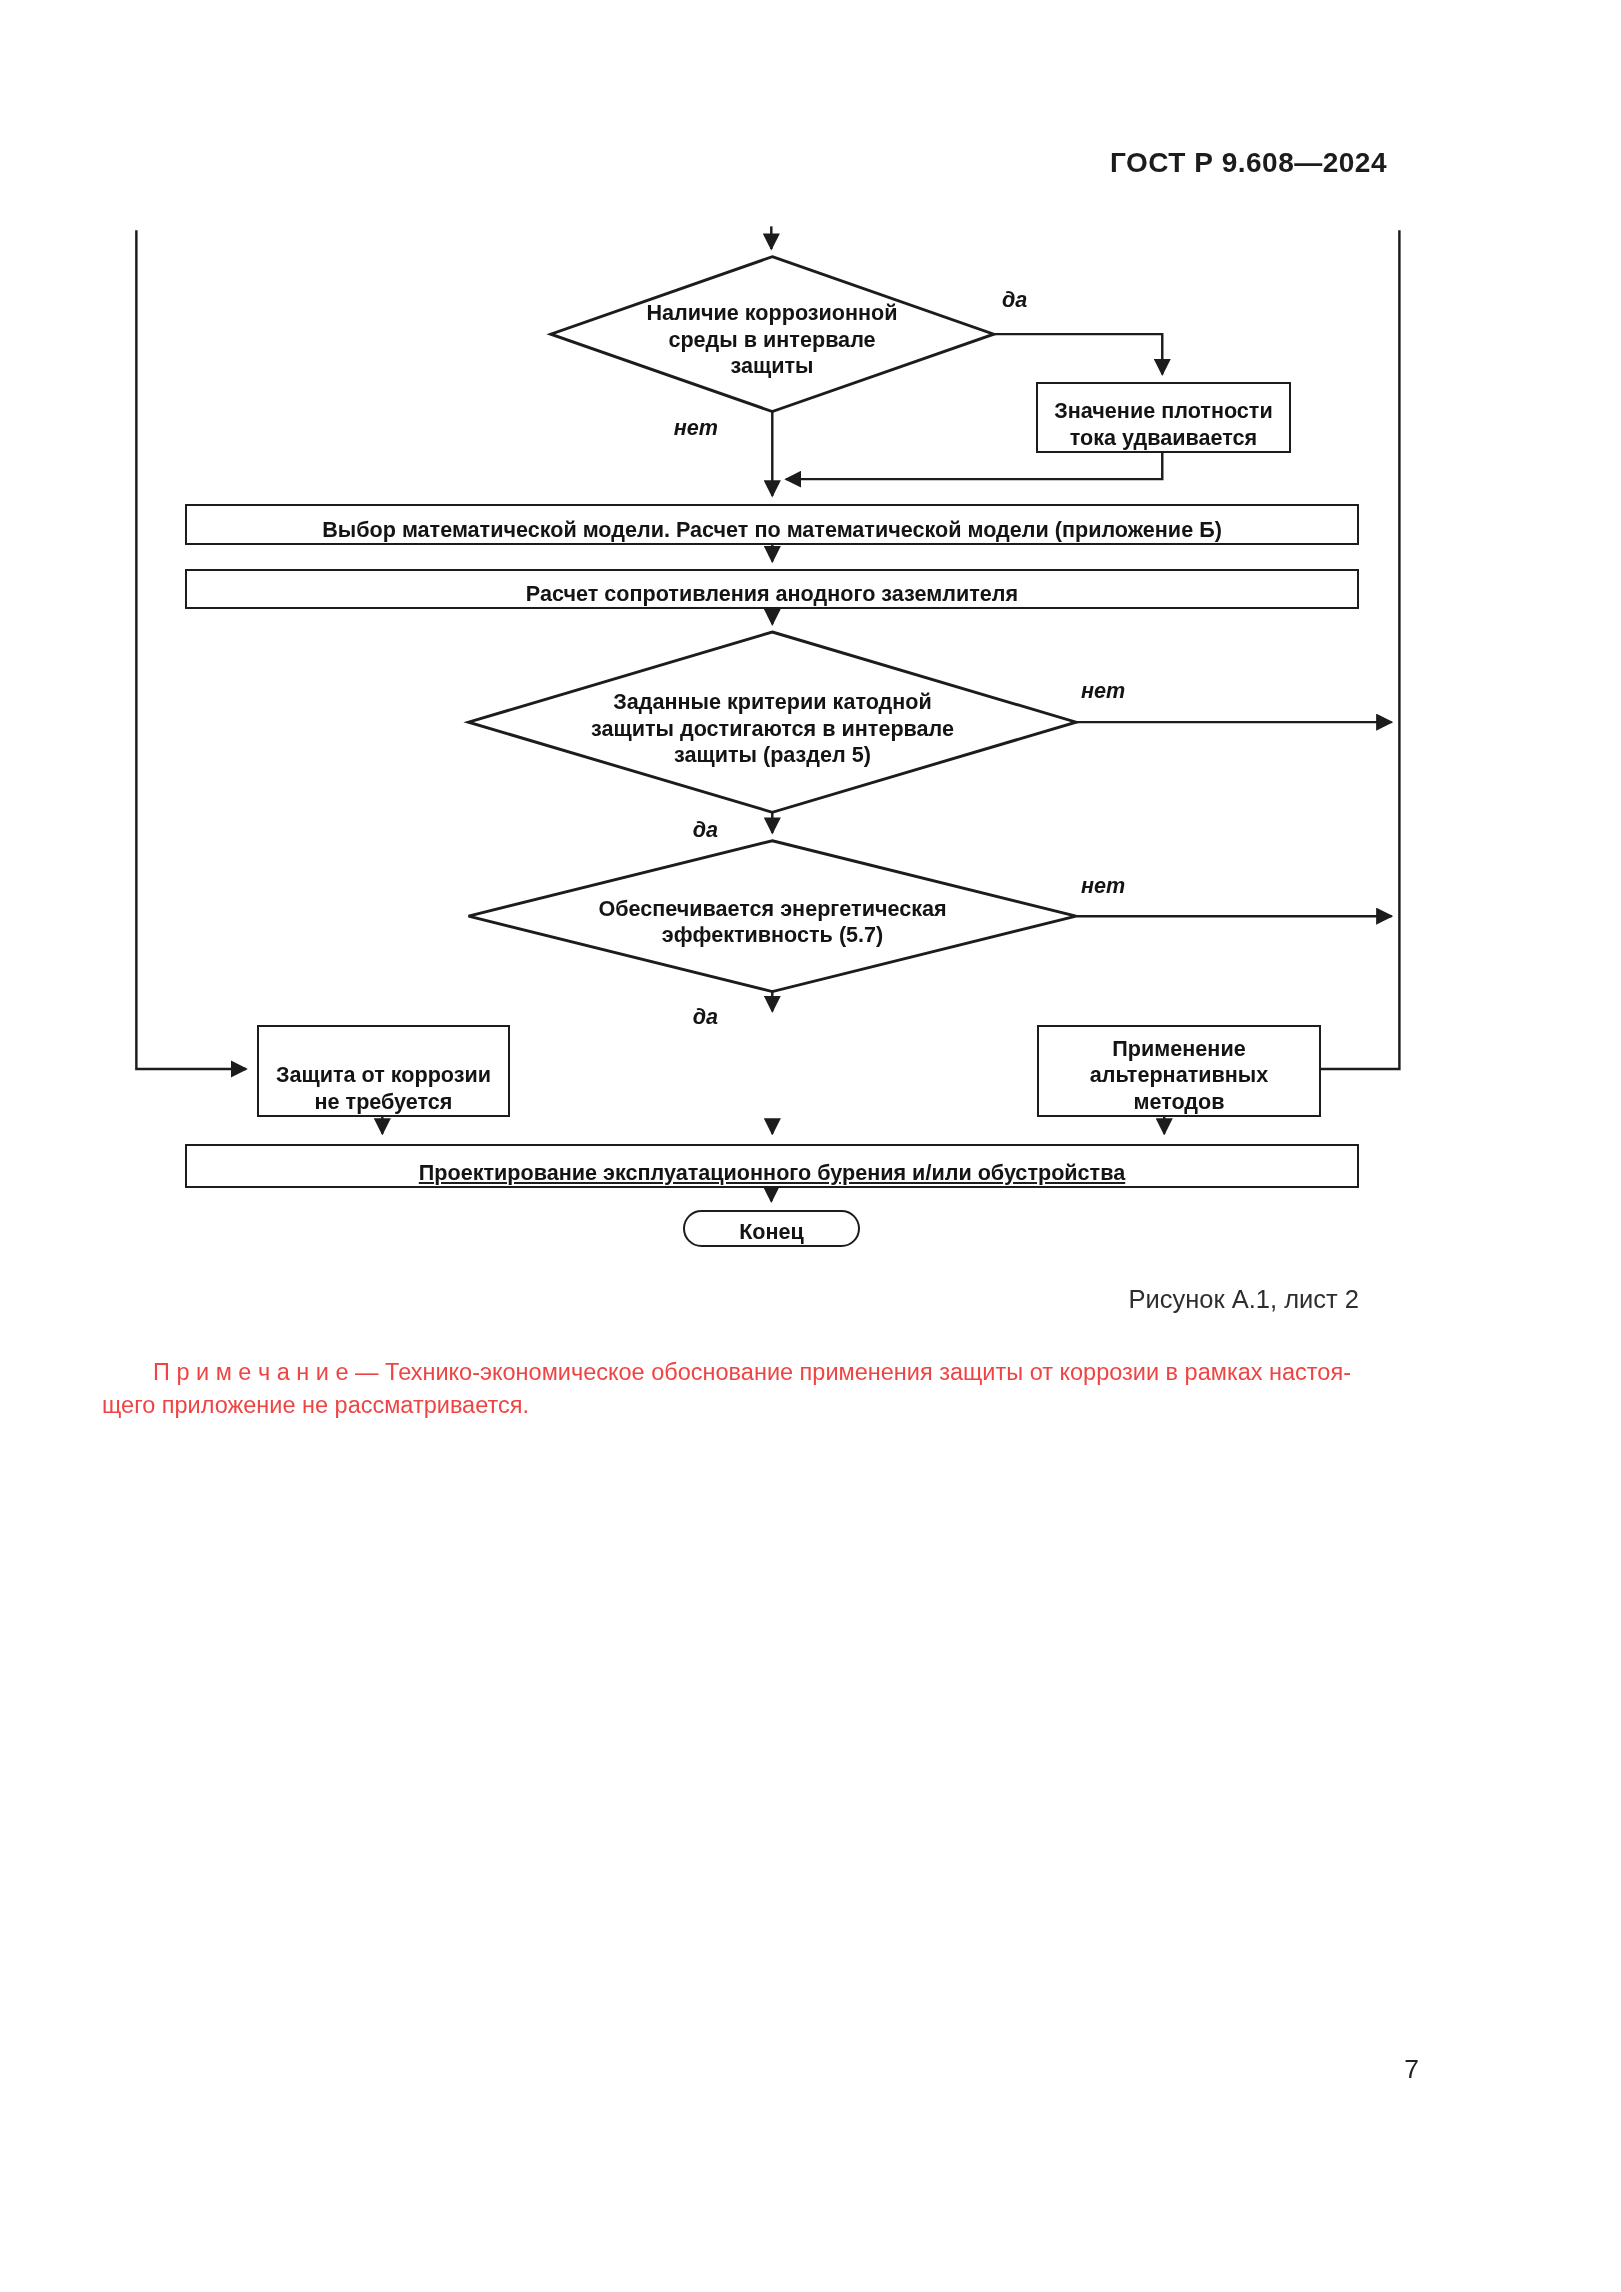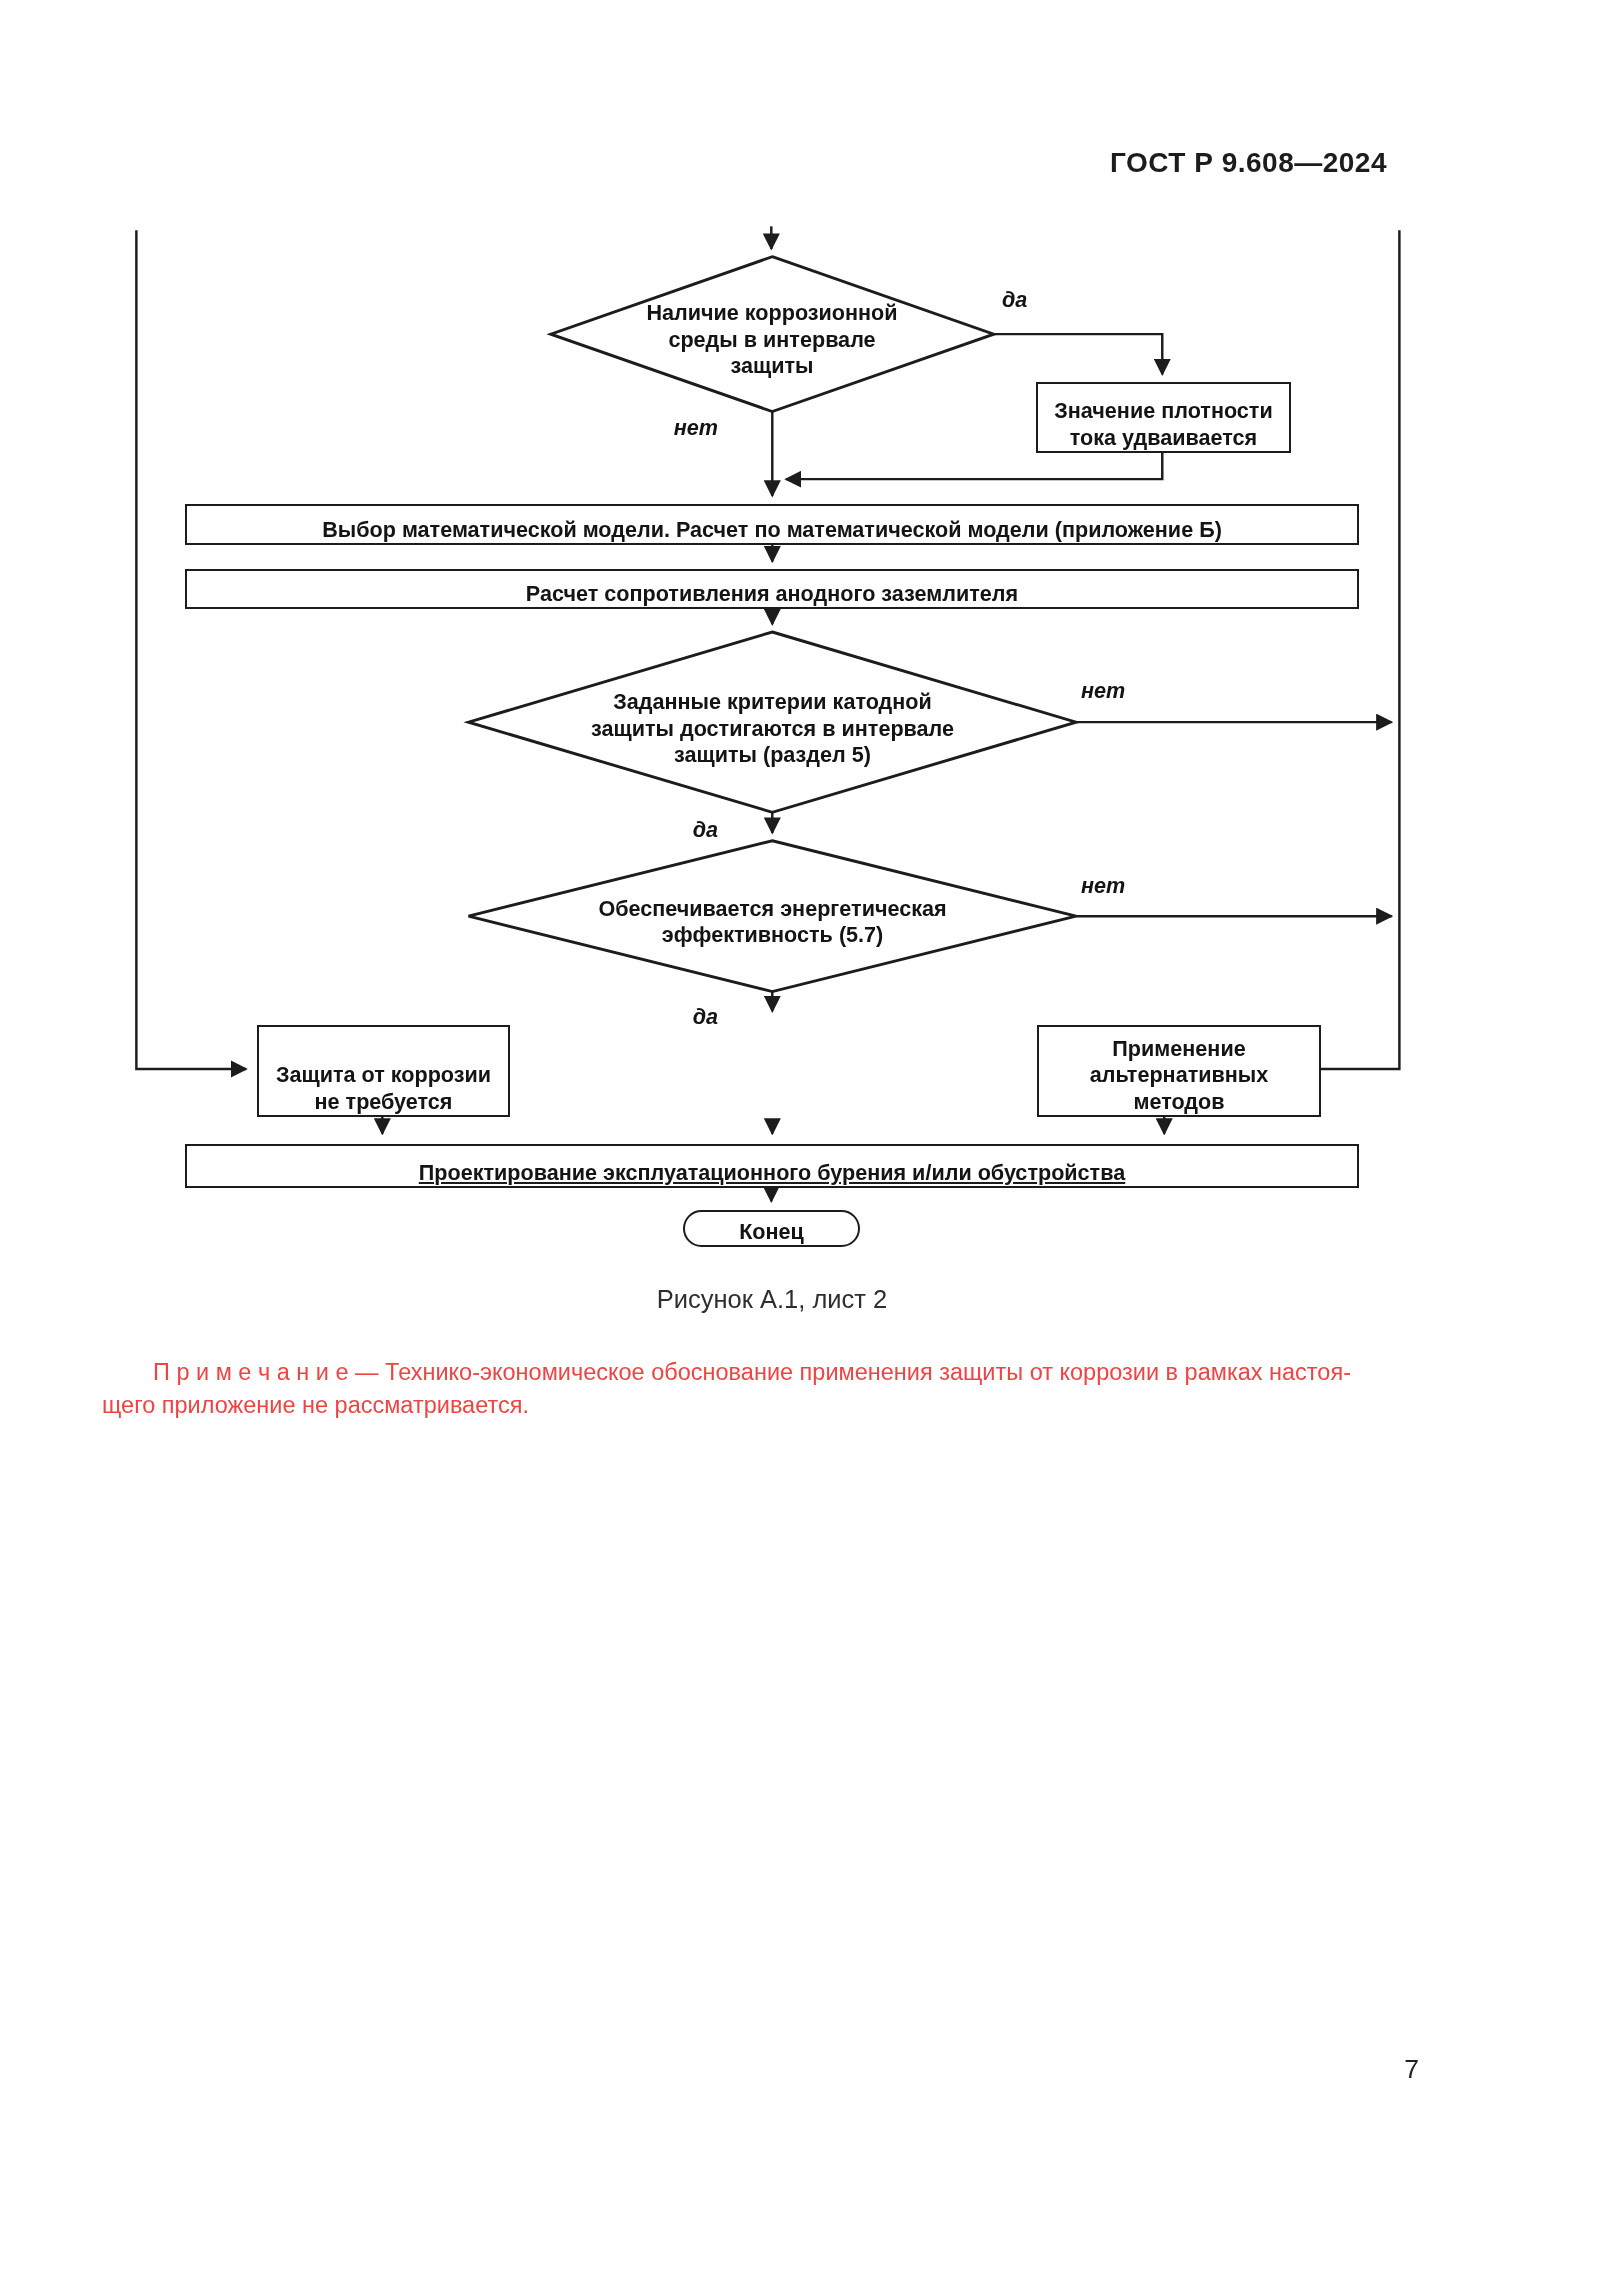--- a/index.html
+++ b/index.html
@@ -41,21 +41,21 @@
     text-align: center;
   }
   .branch-label {
     position: absolute;
     font-size: 21.6px; font-weight: bold; font-style: italic;
     color: #141414;
   }
   .terminator { border-radius: 19.6px; }
   .figure-caption {
     top: 1285px; left: 185px; width: 1174px;
-    text-align: center;
+    text-align: right;
     font-size: 25.5px; color: #2e2e2e;
   }
   .note {
     top: 1356px; left: 102px; width: 1345px;
     font-size: 23.5px; line-height: 33px; color: #ef4444;
   }
   .note .line1 { text-indent: 51px; }
   .page-number {
     top: 2054px; left: 1388px; width: 47px;
     text-align: center;

